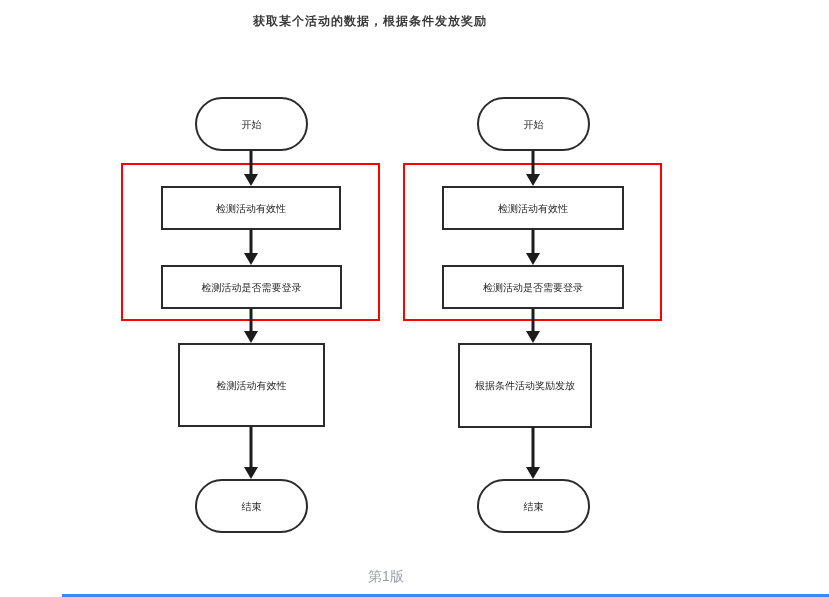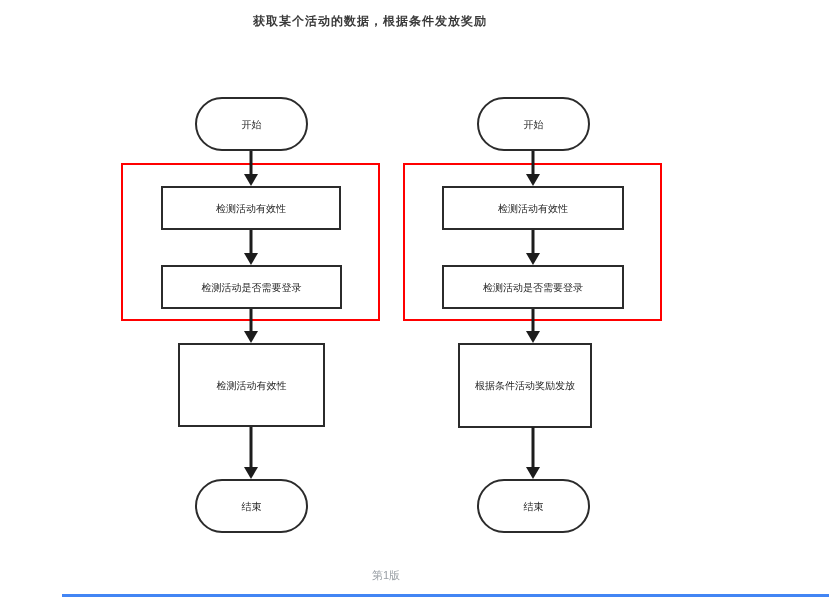--- a/index.html
+++ b/index.html
@@ -72,21 +72,21 @@
     border-right: 7px solid transparent;
     border-top: 12px solid var(--stroke);
   }
   .version-label {
     position: absolute;
     top: 568px;
     left: 0;
     width: 772px;
     text-align: center;
     font-family: "Liberation Sans", "DejaVu Sans", sans-serif;
-    font-size: 11px;
+    font-size: 14px;
     color: var(--muted-text);
   }
   .bottom-bar {
     position: absolute;
     left: 62px;
     right: 0;
     bottom: 0;
     height: 3px;
     background: var(--bottom-bar-blue);
   }

